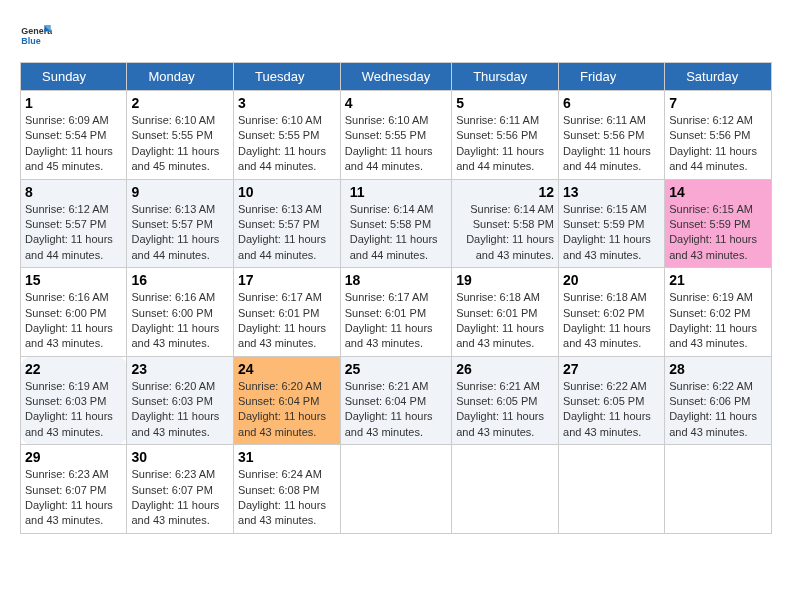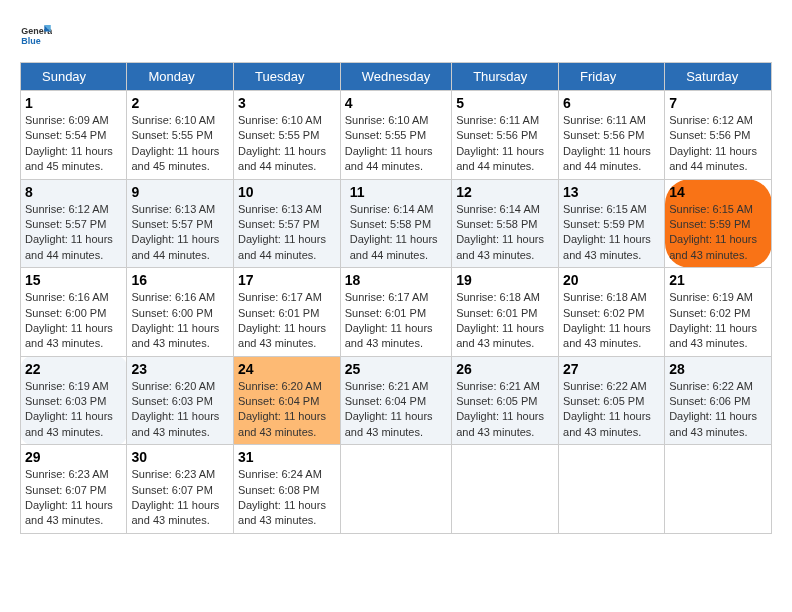--- a/index.html
+++ b/index.html
@@ -191,37 +191,37 @@
         </div>
       </td>
         <td style="background: rgb(240, 244, 248); padding-left: 9px;">
         <span class="day-number">11</span>
         <div class="day-info">
           Sunrise: 6:14 AM<br>
           Sunset: 5:58 PM<br>
           Daylight: 11 hours and 44 minutes.
         </div>
       </td>
-        <td style="background: rgb(240, 244, 248);">
+        <td style="background: rgb(240, 244, 248); text-align: right;">
         <span class="day-number">12</span>
         <div class="day-info">
           Sunrise: 6:14 AM<br>
           Sunset: 5:58 PM<br>
           Daylight: 11 hours and 43 minutes.
         </div>
       </td>
         <td style="background: rgb(240, 244, 248);">
         <span class="day-number">13</span>
         <div class="day-info">
           Sunrise: 6:15 AM<br>
           Sunset: 5:59 PM<br>
           Daylight: 11 hours and 43 minutes.
         </div>
       </td>
-        <td style="background: #f97316; border-radius: 25px;">
+        <td style="background: #f9a8d4;">
         <span class="day-number">14</span>
         <div class="day-info">
           Sunrise: 6:15 AM<br>
           Sunset: 5:59 PM<br>
           Daylight: 11 hours and 43 minutes.
         </div>
       </td>
       </tr>
       <tr>
         <td>

